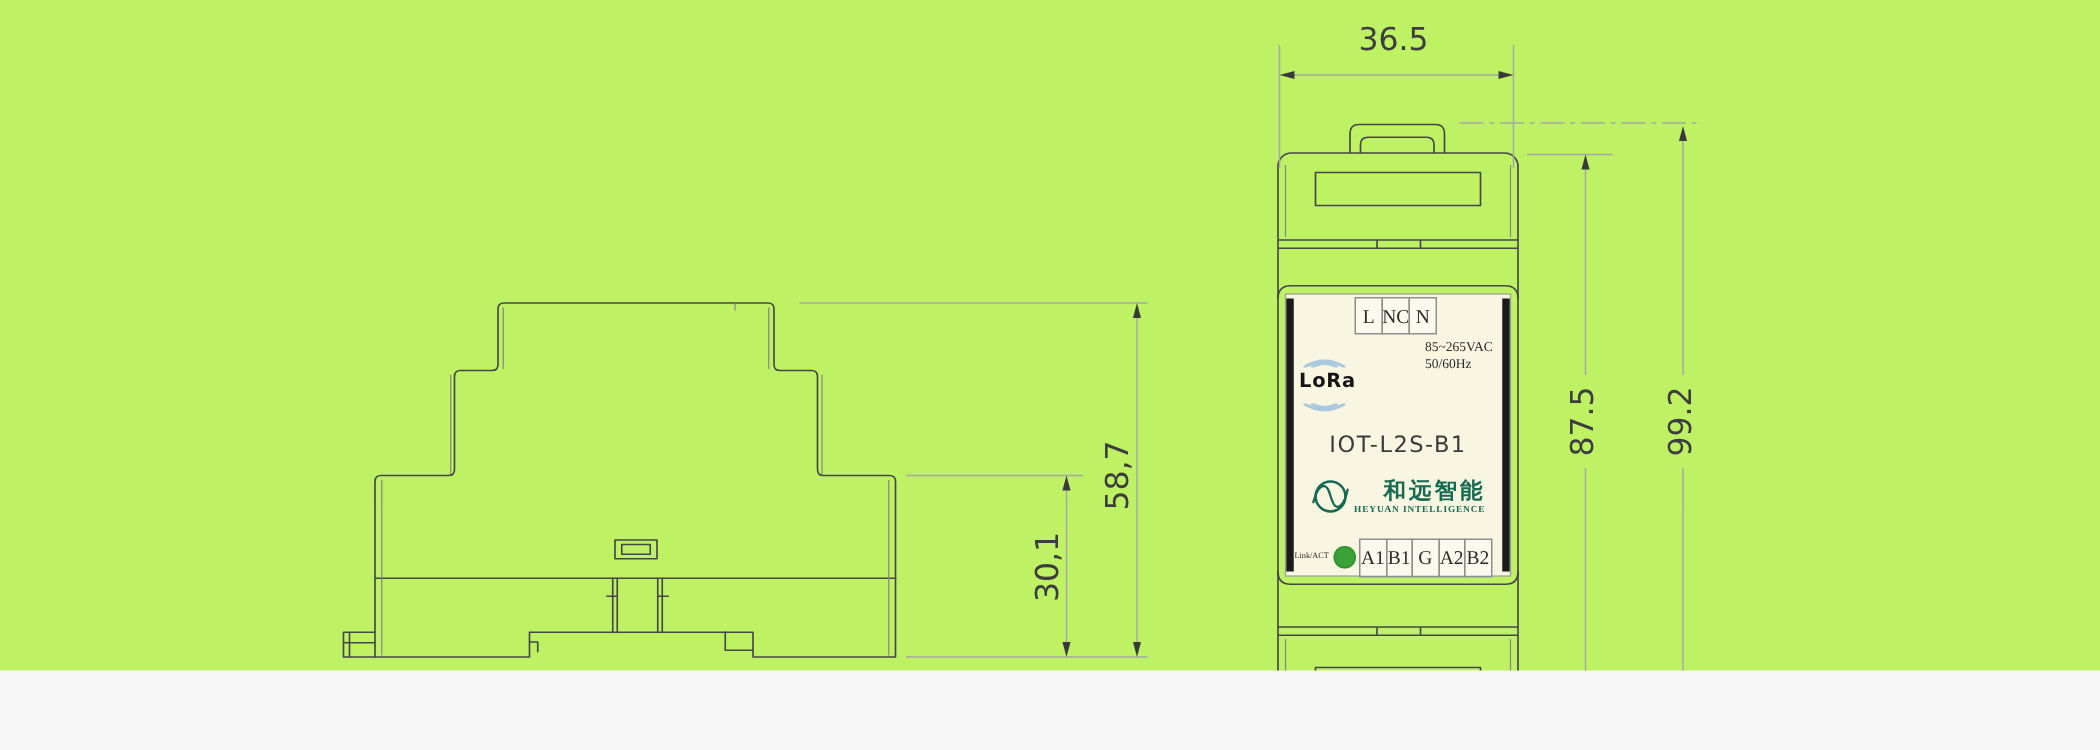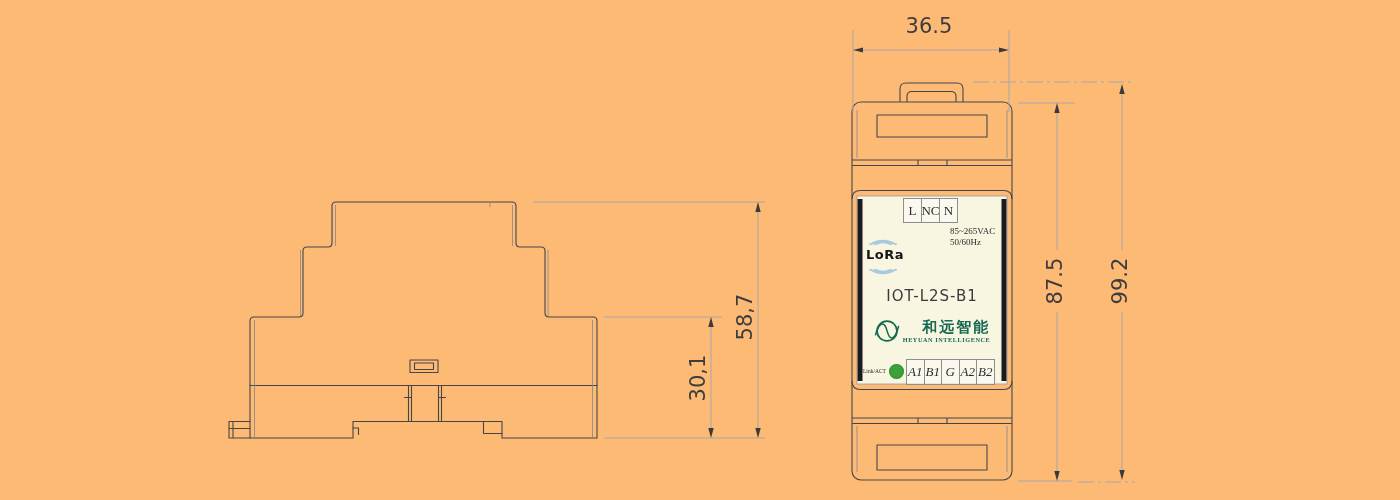--- a/index.html
+++ b/index.html
@@ -1,33 +1,33 @@
 <!DOCTYPE html>
 <html><head>
 <meta charset="utf-8">
 <style>
   html,body{margin:0;padding:0;}
   body{background:#f7f7f8;font-family:"DejaVu Sans",sans-serif;}
-  .canvas{position:relative;width:1400px;height:500px;background:#fdba74;overflow:hidden;}
+  .canvas{position:relative;width:1400px;height:447px;background:#bef264;overflow:hidden;}
   .layer{position:absolute;left:0;top:0;}
 
   .dim-label{position:absolute;color:#3d3d40;font-size:21px;text-align:center;
              font-family:"DejaVu Sans",sans-serif;white-space:nowrap;}
   .rot{transform:rotate(-90deg);}
 
   
   .label-content{position:absolute;left:862px;top:196px;width:140px;height:188px;}
   .tstrip{position:absolute;display:flex;}
   .tcell{box-sizing:border-box;border:1px solid #8e8e90;margin-left:-1px;
          background:rgba(255,255,255,0.45);display:flex;align-items:center;justify-content:center;
          font-family:"Liberation Serif",serif;font-size:13px;color:#2b2b2b;}
   .tcell:first-child{margin-left:0;}
   .strip-top{left:41px;top:2px;}
   .strip-top .tcell{width:19px;height:25px;}
-  .strip-bottom{left:44px;top:163px;font-style:italic;}
+  .strip-bottom{left:44px;top:163px;}
   .strip-bottom .tcell{width:18.5px;height:26px;}
 
   .power{position:absolute;left:88px;top:30px;font-family:"Liberation Serif",serif;
          font-size:9px;line-height:10.5px;color:#2b2b2b;white-space:nowrap;}
   .lora{position:absolute;left:4px;top:34px;width:38px;text-align:left;}
   .lora .word{font-size:13px;font-weight:bold;color:#151515;line-height:12px;letter-spacing:0.5px;}
   .title{position:absolute;left:0;top:66px;width:100%;text-align:center;
          font-size:17px;color:#2e2e30;letter-spacing:1px;}
   .model{position:absolute;left:0;top:91px;width:100%;text-align:center;
          font-size:15px;color:#3a3a3c;letter-spacing:1px;}

